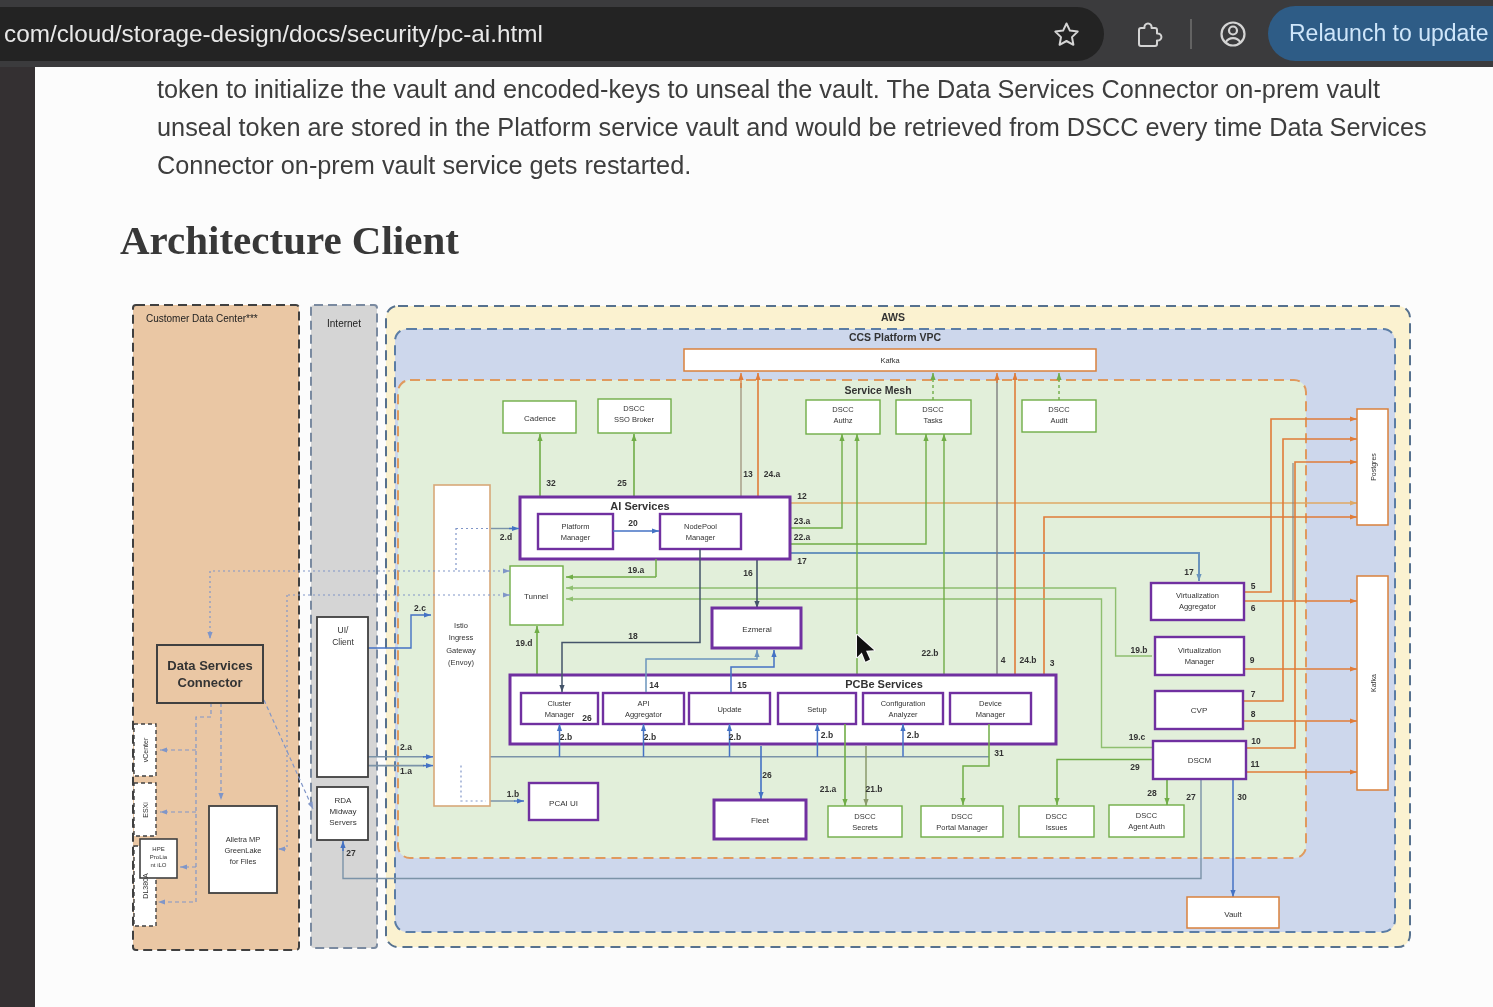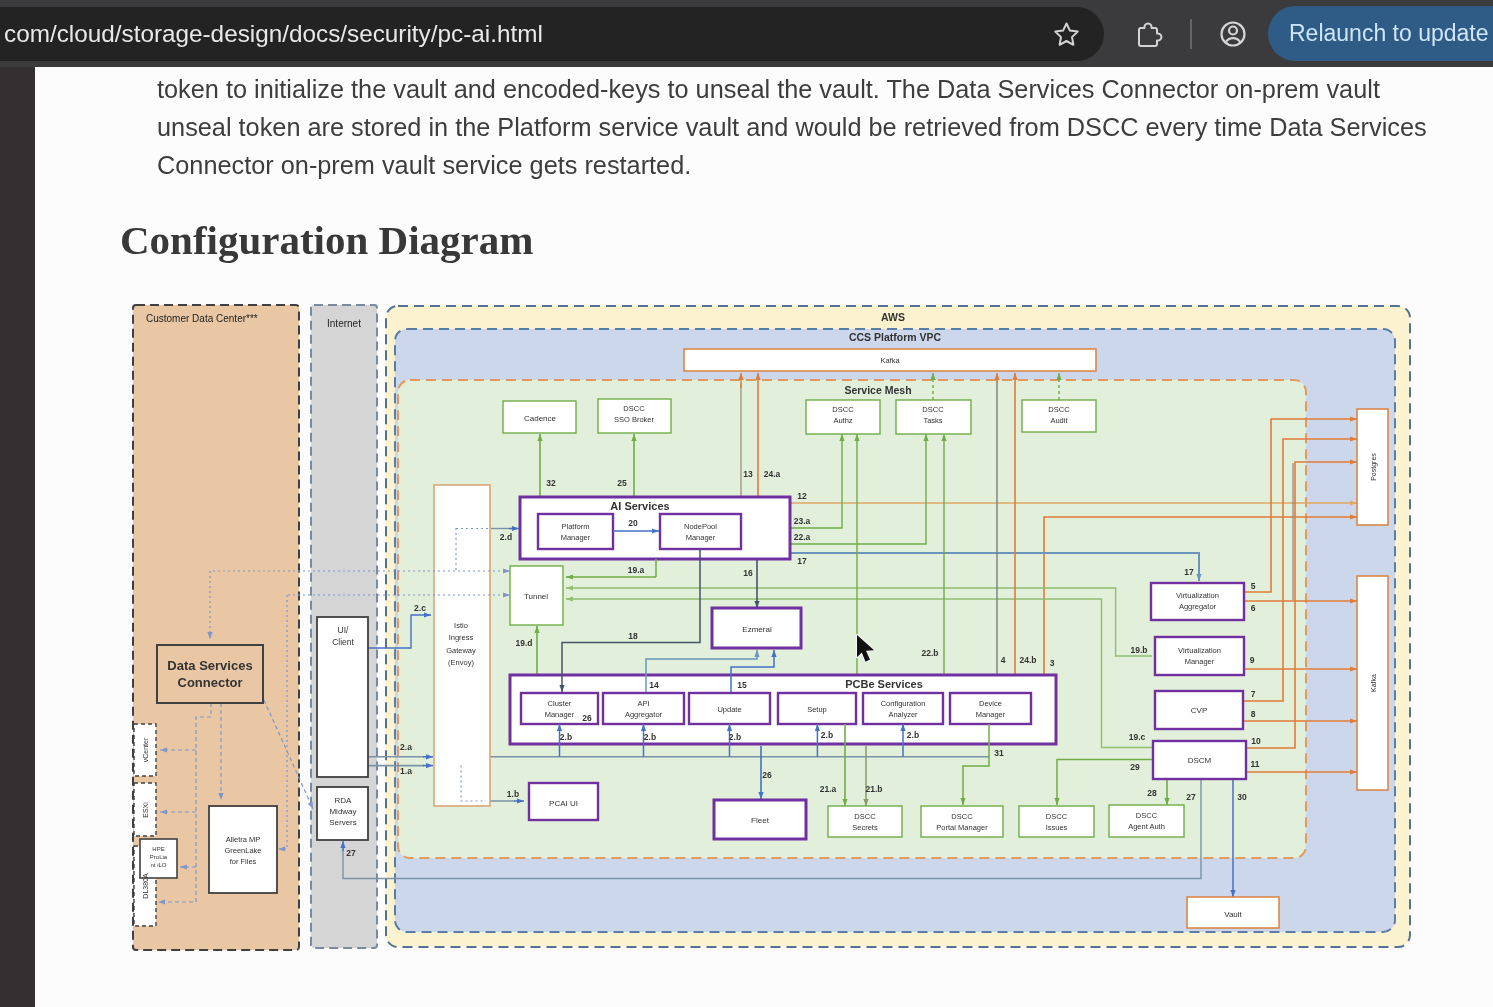--- a/index.html
+++ b/index.html
@@ -33,21 +33,21 @@
     <circle cx="1233" cy="30.5" r="4" fill="none" stroke="#d4d4d4" stroke-width="2.2"></circle>
     <path d="M1225.6 42.5 a8.5 8.5 0 0 1 14.8 0" fill="none" stroke="#d4d4d4" stroke-width="2.2"></path>
   </svg>
   <div class="divider"></div>
   <div class="pill">
       <div class="pilltext">Relaunch to update</div>
     </div>
 </div>
 <div class="leftstrip"></div>
 <div class="para">token to initialize the vault and encoded-keys to unseal the vault. The Data Services Connector on-prem vault<br>unseal token are stored in the Platform service vault and would be retrieved from DSCC every time Data Services<br>Connector on-prem vault service gets restarted.</div>
-<div class="heading">Configuration Diagram</div>
+<div class="heading">Architecture Client</div>
 
 <svg width="1493" height="1007" viewBox="0 0 1493 1007" style="position:absolute;left:0;top:0;">
 <g font-family="Liberation Sans, sans-serif">
 <rect x="133" y="305" width="166" height="645" fill="#eac7a4" stroke="#404040" stroke-width="2" stroke-dasharray="9 5" rx="3"></rect>
 <rect x="311" y="305" width="66" height="643" fill="#d5d5d5" stroke="#7a8aa0" stroke-width="2" stroke-dasharray="9 5" rx="3"></rect>
 <rect x="386" y="306" width="1024" height="641" fill="#fbf2d0" stroke="#56718e" stroke-width="2" stroke-dasharray="10 6" rx="12"></rect>
 <rect x="395" y="329" width="1000" height="603" fill="#cdd7ec" stroke="#5b7da5" stroke-width="2" stroke-dasharray="10 6" rx="12"></rect>
 <rect x="398" y="380" width="908" height="478" fill="#e2efda" stroke="#e09a5e" stroke-width="2" stroke-dasharray="10 6" rx="12"></rect>
 <text x="146" y="322" font-size="10" fill="#222222" text-anchor="start">Customer Data Center***</text>
 <text x="344" y="327" font-size="10" fill="#222222" text-anchor="middle">Internet</text>

